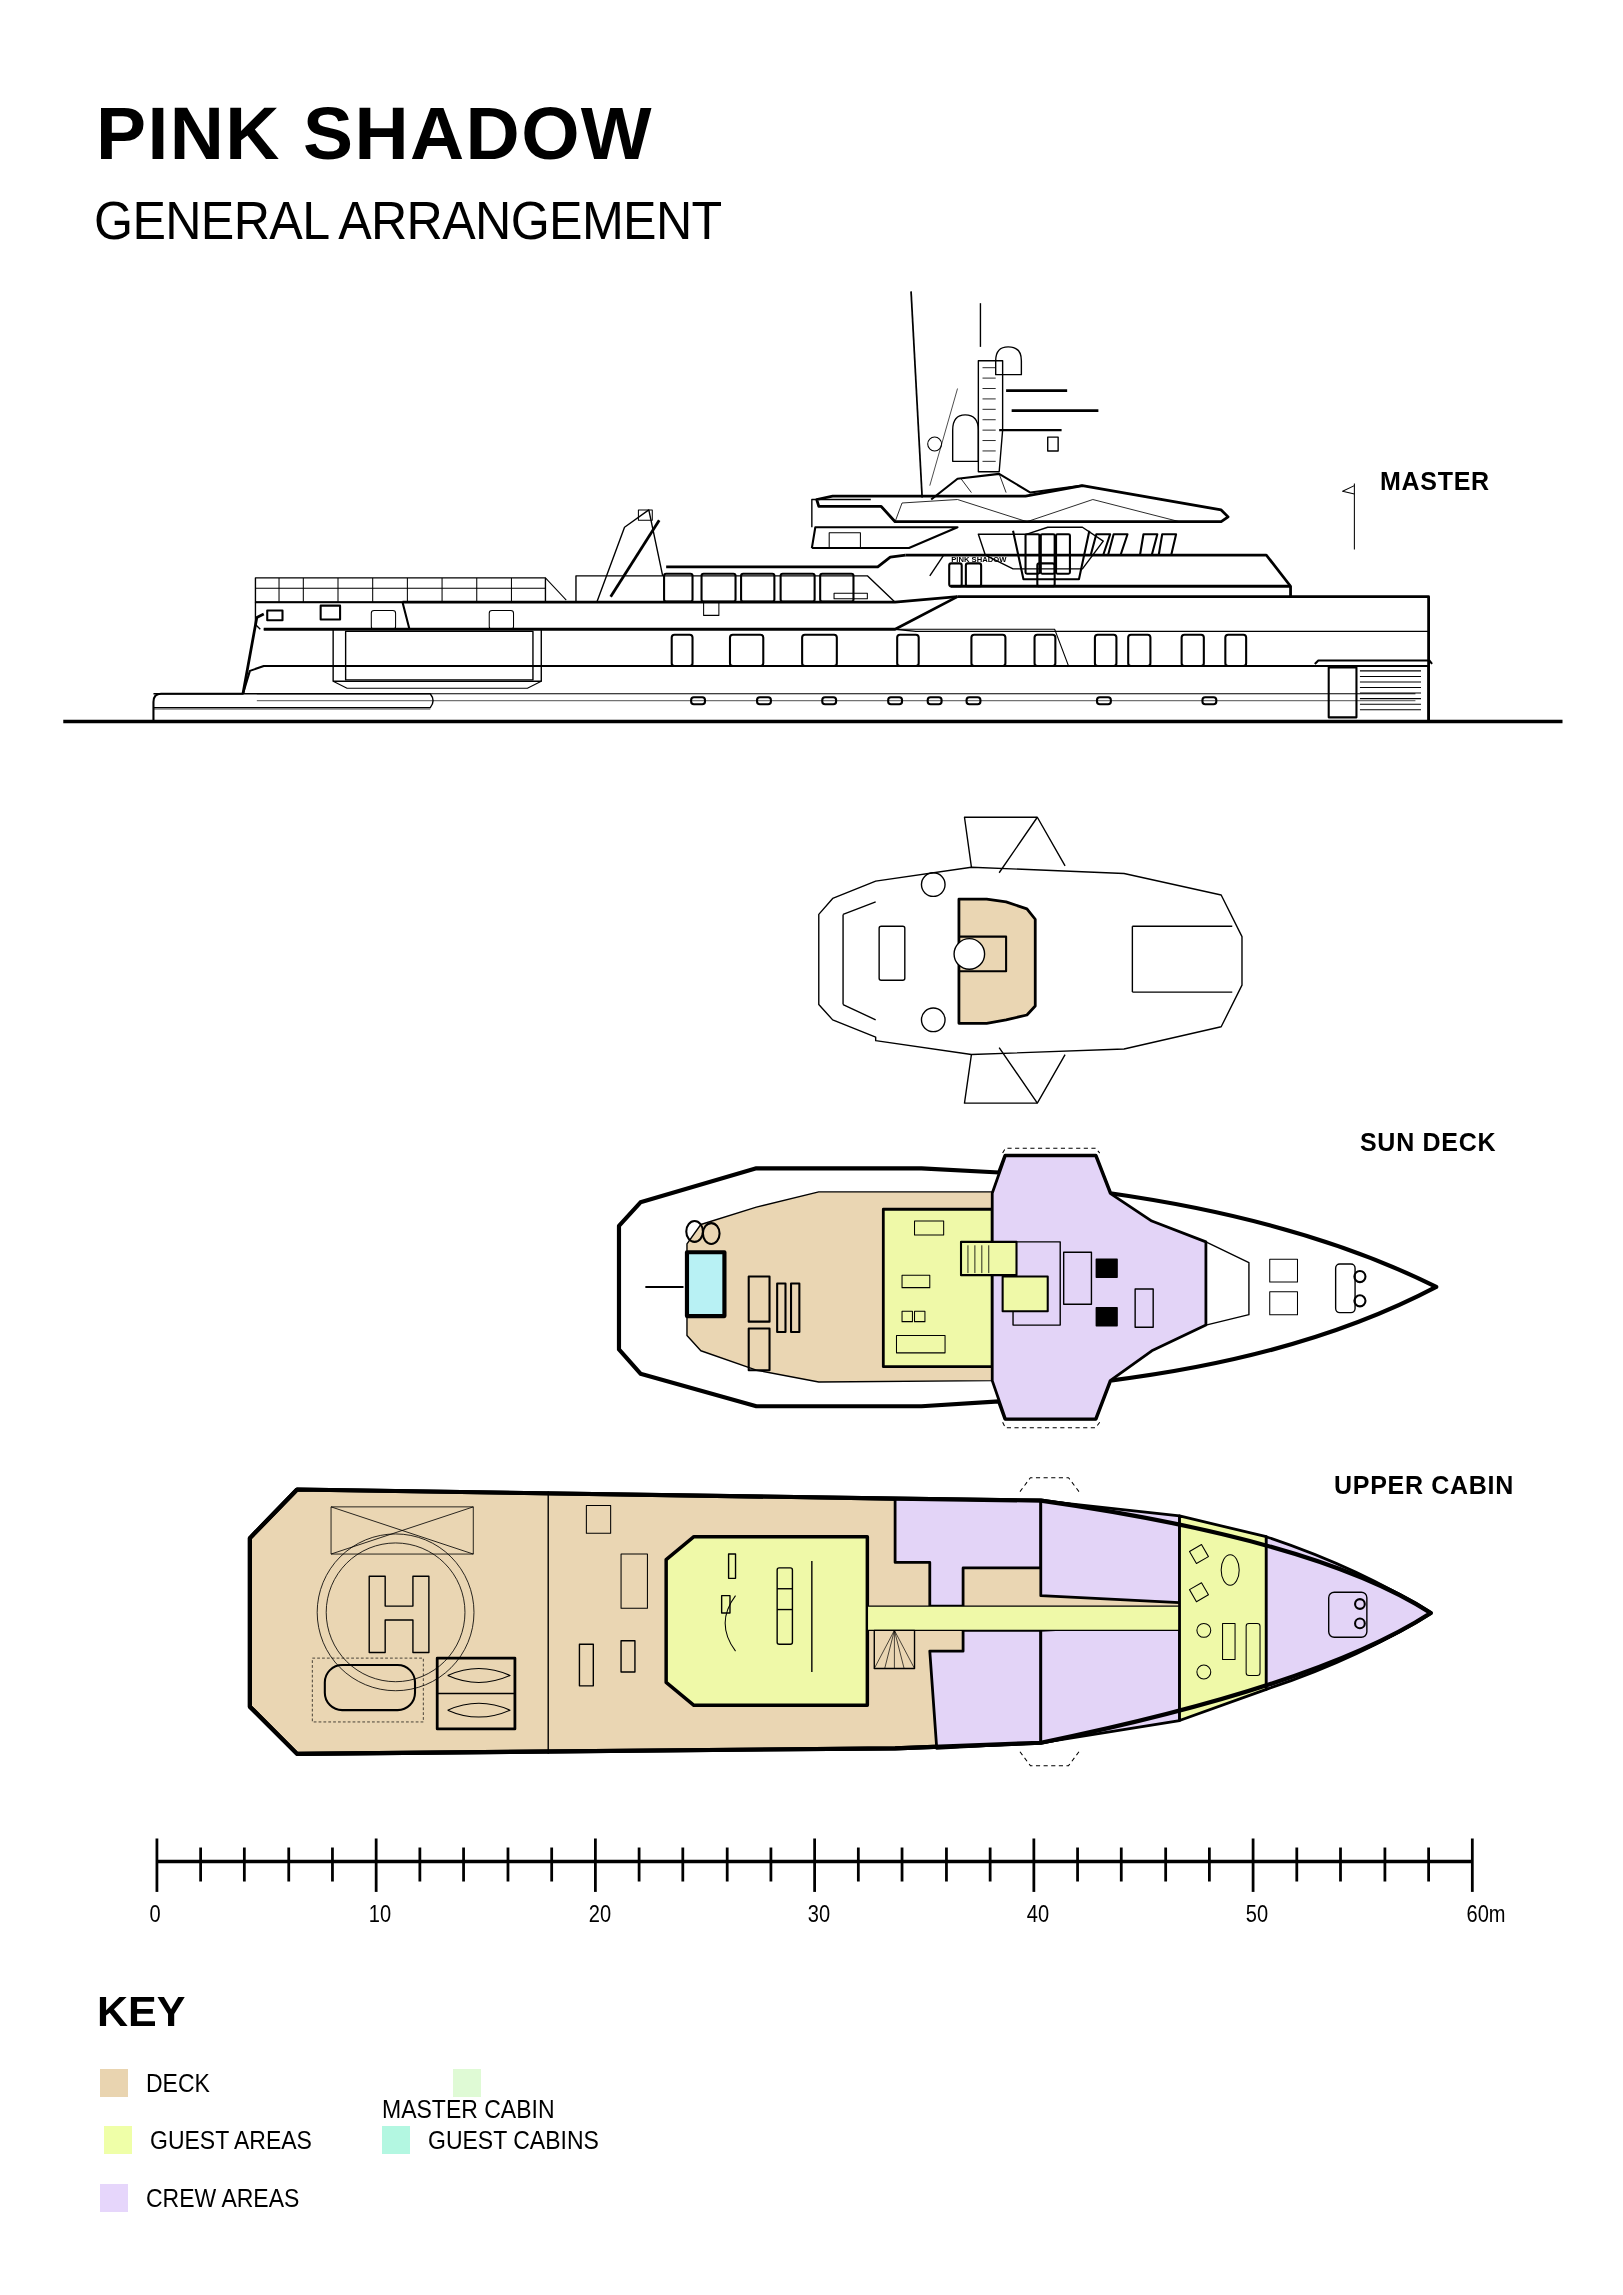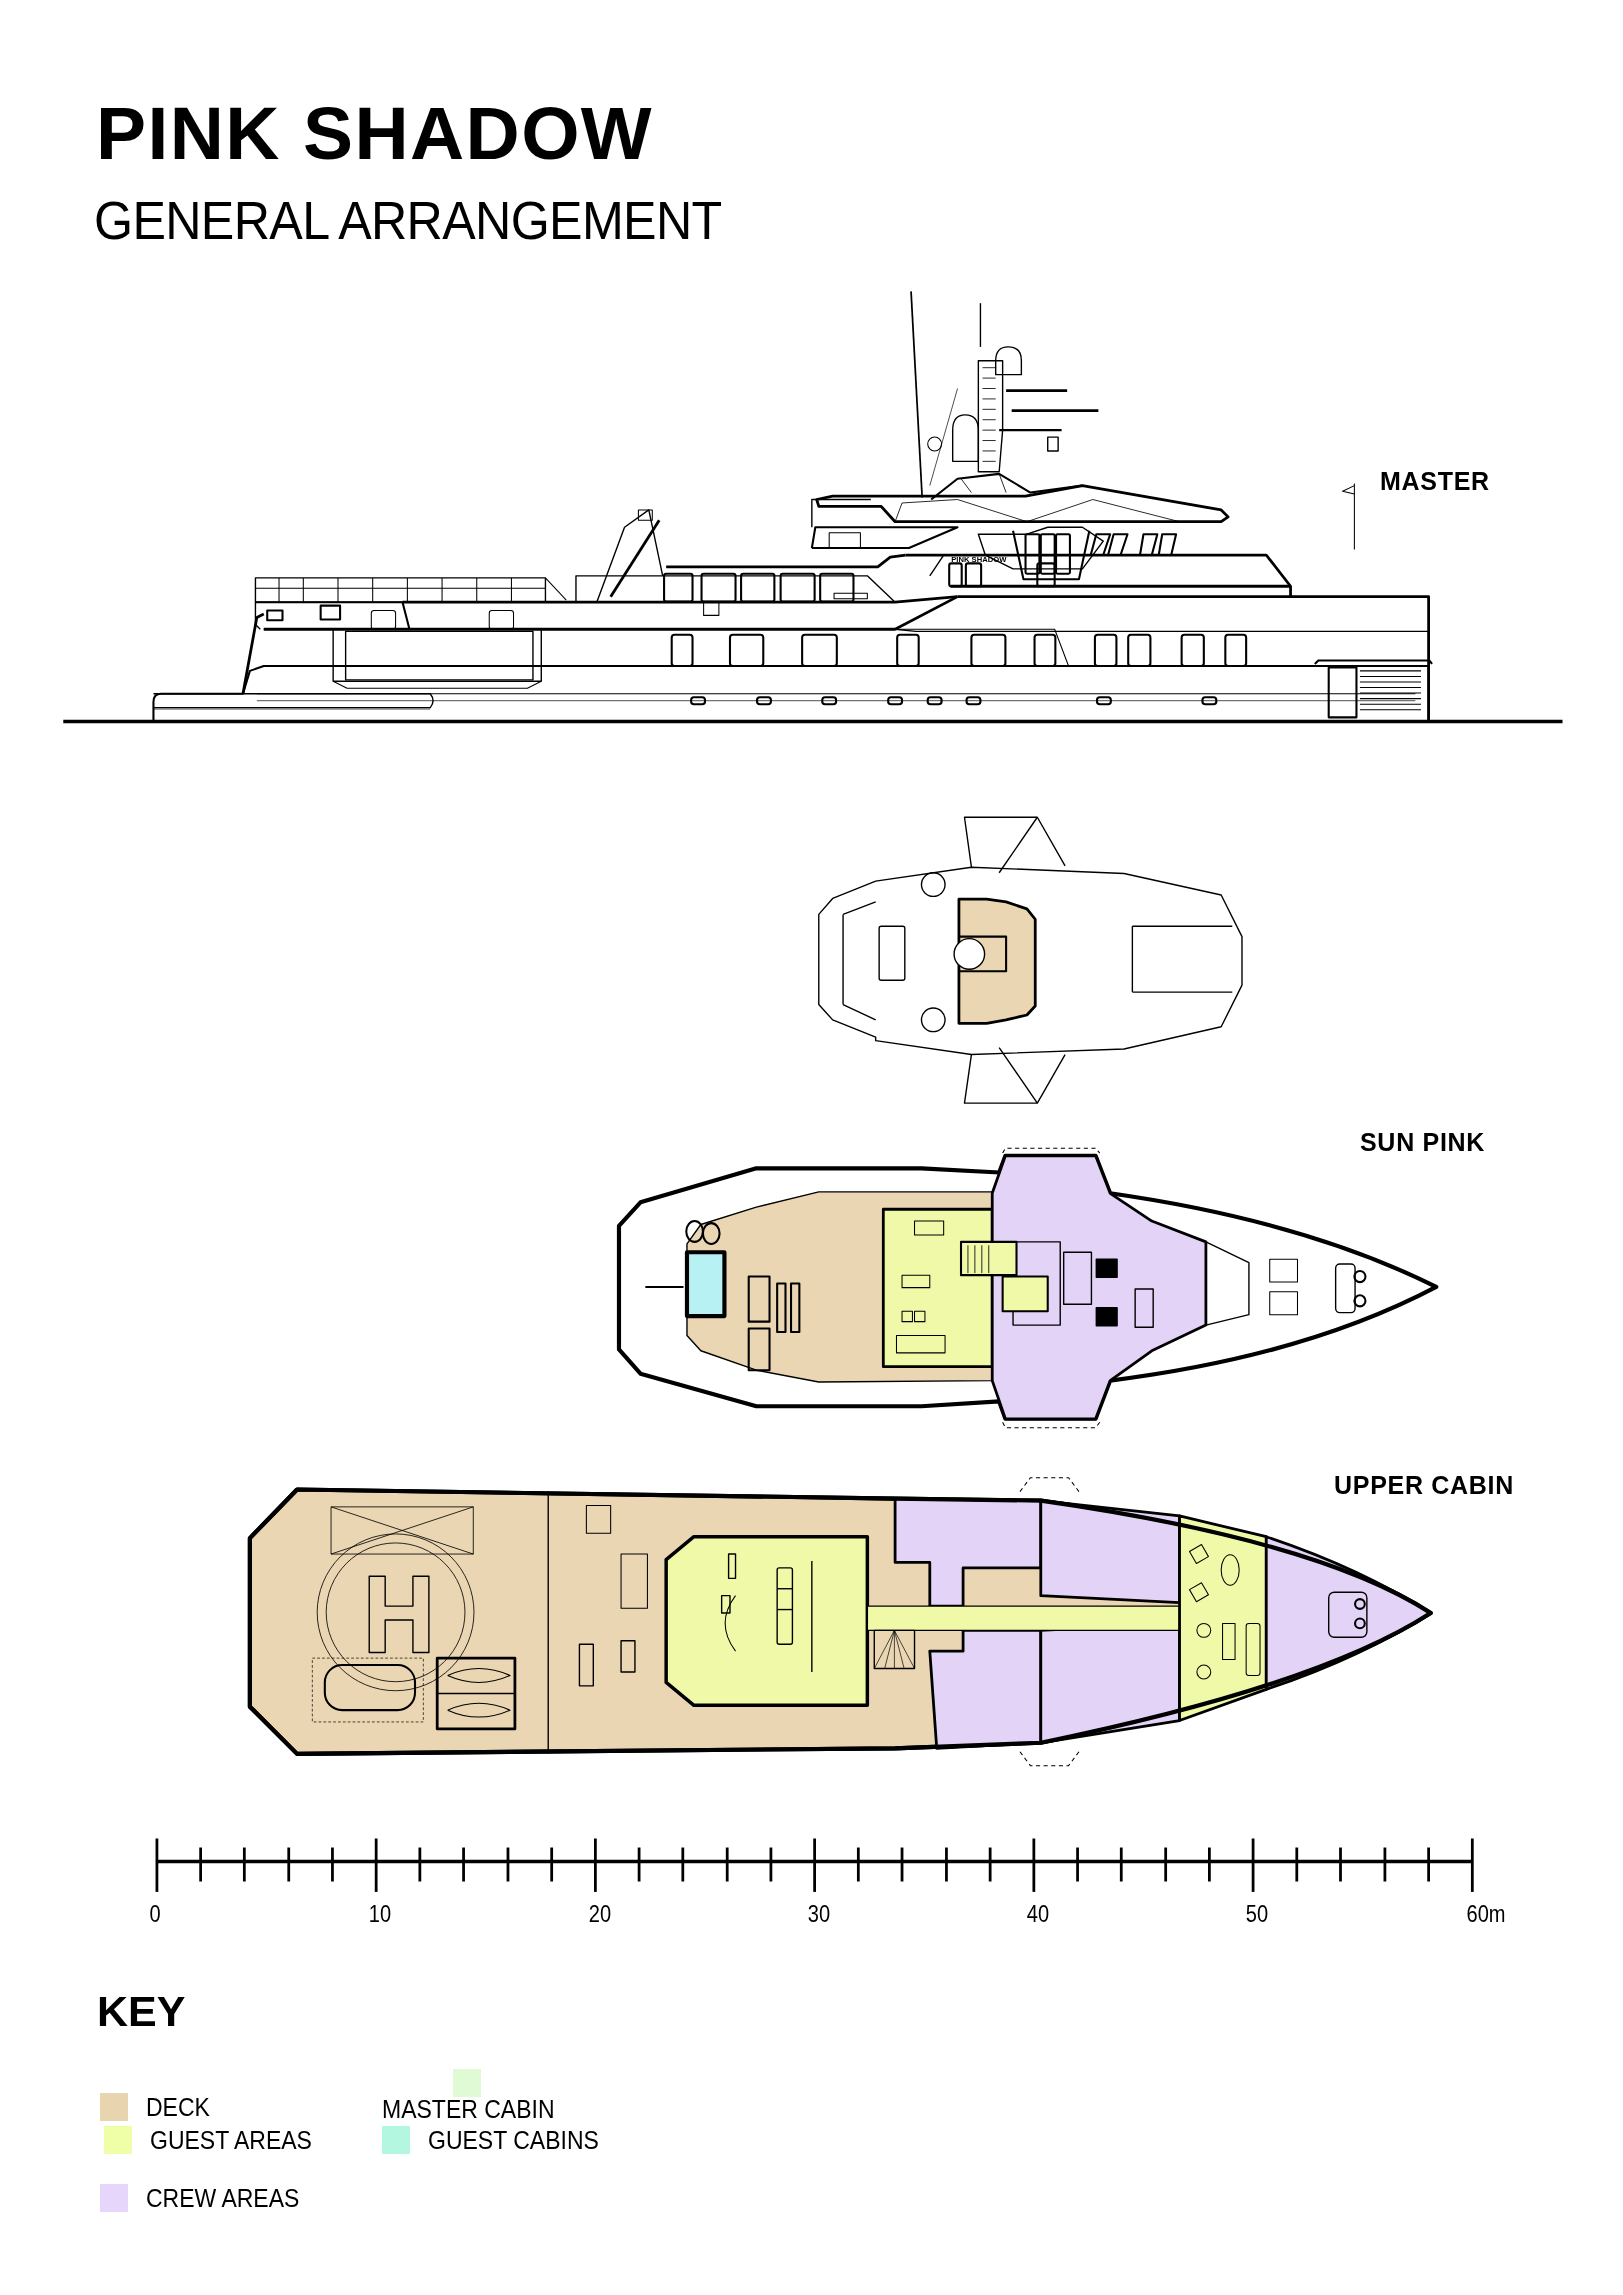--- a/index.html
+++ b/index.html
@@ -16,21 +16,21 @@
   .key-swatch { width: 28px; height: 28px; margin-right: 18px; }
   .key-label { font-size: 25px; line-height: 1; transform: scaleX(0.92); transform-origin: left center; white-space: nowrap; }
 </style>
 </head>
 <body>
 
 <div class="abs title">PINK SHADOW</div>
 <div class="abs subtitle">GENERAL ARRANGEMENT</div>
 
 <div class="abs section-label" style="left:1380px; top:469px;">MASTER</div>
-<div class="abs section-label" style="left:1360px; top:1130px;">SUN PINK</div>
+<div class="abs section-label" style="left:1360px; top:1130px;">SUN DECK</div>
 <div class="abs section-label" style="left:1334px; top:1473px;">UPPER CABIN</div>
 
 <svg class="drawing" viewBox="0 0 2339 3308" xmlns="http://www.w3.org/2000/svg">
   <g fill="none" stroke="#000" stroke-linejoin="round">
 
     <g>
 
       <line x1="91" y1="1040" x2="2252" y2="1040" stroke-width="5"></line>
 
       <path d="M221 1040 L221 1012 Q221 1000 232 1000 L350 1000 L360 967 L380 960 L2059 960 L2059 1040" stroke-width="3"></path>
@@ -365,21 +365,21 @@
 <div class="scale-label" style="left:155px;">0</div>
 <div class="scale-label" style="left:380px;">10</div>
 <div class="scale-label" style="left:600px;">20</div>
 <div class="scale-label" style="left:819px;">30</div>
 <div class="scale-label" style="left:1038px;">40</div>
 <div class="scale-label" style="left:1257px;">50</div>
 <div class="scale-label" style="left:1486px;">60m</div>
 
 <div class="abs key-title">KEY</div>
 
-<div class="key-item" style="left:100px; top:2069px;margin-top:24px;">
+<div class="key-item" style="left:100px; top:2069px;">
   <div class="key-swatch" style="background:#e9d4b0;"></div>
   <span class="key-label">DECK</span>
 </div>
 <div class="key-item" style="left:104px; top:2126px;">
   <div class="key-swatch" style="background:#efffa8;"></div>
   <span class="key-label">GUEST AREAS</span>
 </div>
 <div class="key-item" style="left:100px; top:2184px;align-items:center;">
   <div class="key-swatch" style="background:#e6d6fb;"></div>
   <span class="key-label">CREW AREAS</span>

